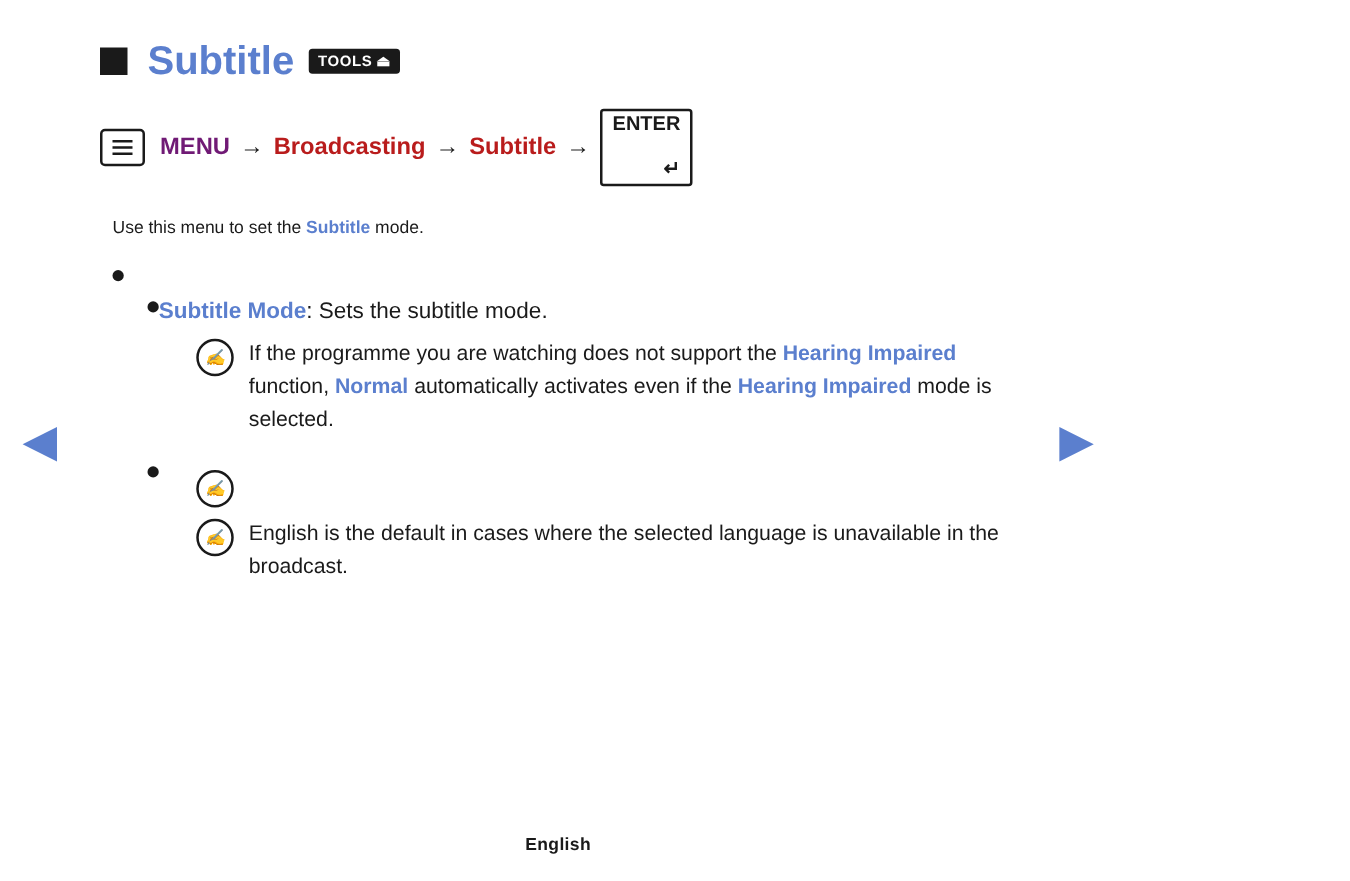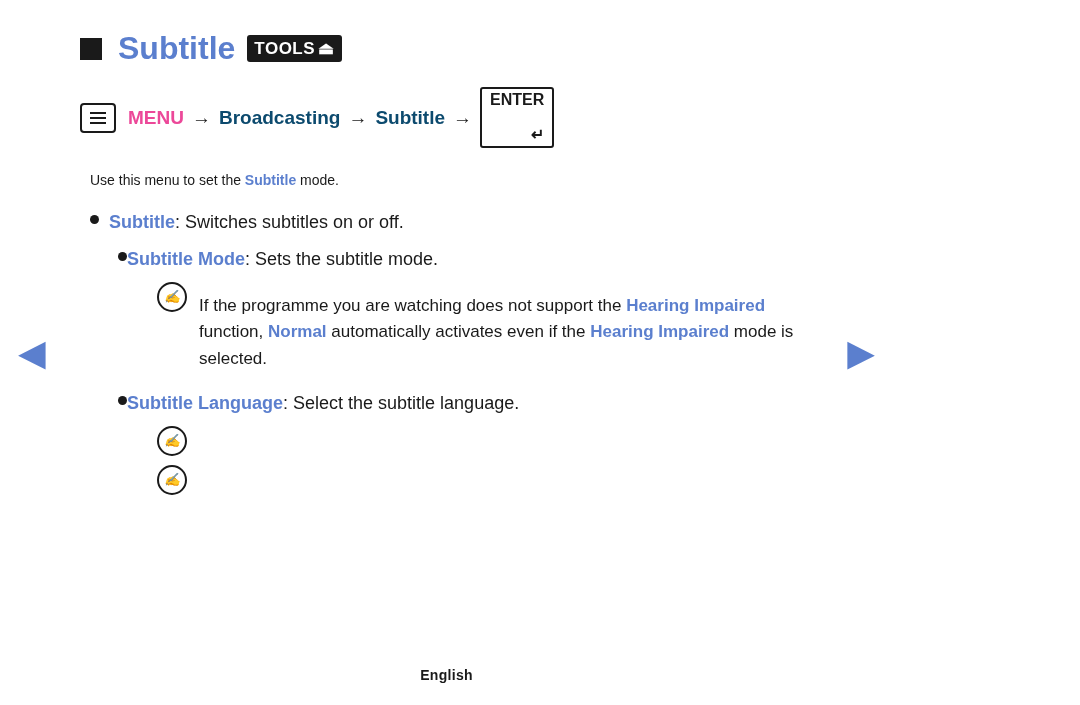--- a/index.html
+++ b/index.html
@@ -44,27 +44,27 @@
 
     .title-text {
       font-size: 32px;
       font-weight: 700;
       color: #5b7fce;
     }
 
     .tools-badge {
       background: #1a1a1a;
       color: #ffffff;
-      font-size: 17px;
+      font-size: 12px;
       font-weight: 700;
       padding: 3px 7px;
       border-radius: 3px;
       letter-spacing: 0.5px;
       display: inline-flex;
-      align-items: center;
+      align-items: flex-start;
       gap: 3px;
     }
 
     
     .breadcrumb {
       display: flex;
       align-items: center;
       gap: 8px;
       margin-bottom: 22px;
       font-size: 19px;
@@ -91,26 +91,26 @@
       gap: 3px;
     }
 
     .menu-line {
       width: 16px;
       height: 2px;
       background: #1a1a1a;
     }
 
     .breadcrumb-text {
-      color: #ec4899;
+      color: #701a75;
       font-weight: 700;
     }
 
     .breadcrumb-link {
-      color: #0c4a6e;
+      color: #b91c1c;
       font-weight: 700;
     }
 
     .arrow {
       color: #1a1a1a;
       font-weight: 400;
     }
 
     .enter-icon {
       display: inline-flex;
@@ -206,21 +206,20 @@
       font-size: 13px;
       font-weight: 700;
       flex-shrink: 0;
       margin-top: 1px;
       font-style: italic;
       font-family: serif;
     }
 
     .note-text {
       flex: 1;
-      margin-top: 12px;
     }
 
     .blue {
       color: #5b7fce;
       font-weight: 700;
     }
 
     
     .nav-arrow-left {
       position: absolute;
@@ -293,23 +292,20 @@
   <div class="content">
 
     <p class="intro-text">
       <span>Use this menu to set the </span><span class="blue">Subtitle</span><span> mode.</span>
     </p>
 
     <ul class="bullet-list">
 
       <li class="bullet-item">
         <span class="bullet-dot"></span>
-        <span>
-          <span class="blue">Subtitle</span><span>: Switches subtitles on or off.</span>
-        </span>
       </li>
 
     </ul>
 
     <ul class="sub-list">
 
       <li class="sub-item">
         <span class="sub-bullet-dot"></span>
         <div>
           <span>
@@ -322,32 +318,30 @@
             <span class="note-text">
               <span>If the programme you are watching does not support the </span><span class="blue">Hearing Impaired</span><span> function, </span><span class="blue">Normal</span><span> automatically activates even if the </span><span class="blue">Hearing Impaired</span><span> mode is selected.</span>
             </span>
           </div>
         </div>
       </li>
 
       <li class="sub-item">
         <span class="sub-bullet-dot"></span>
         <div>
-          <span>
-            <span class="blue">Subtitle Language</span><span>: Select the subtitle language.</span>
-          </span>
 
           
           <div class="note-block">
             <span class="note-icon">✍</span>
           </div>
 
           
           <div class="note-block">
             <span class="note-icon">✍</span>
+            <span class="note-text">English is the default in cases where the selected language is unavailable in the broadcast.</span>
           </div>
         </div>
       </li>
 
     </ul>
 
   </div>
 
   <div class="nav-arrow-left">◀</div>
   <div class="nav-arrow-right">▶</div>

